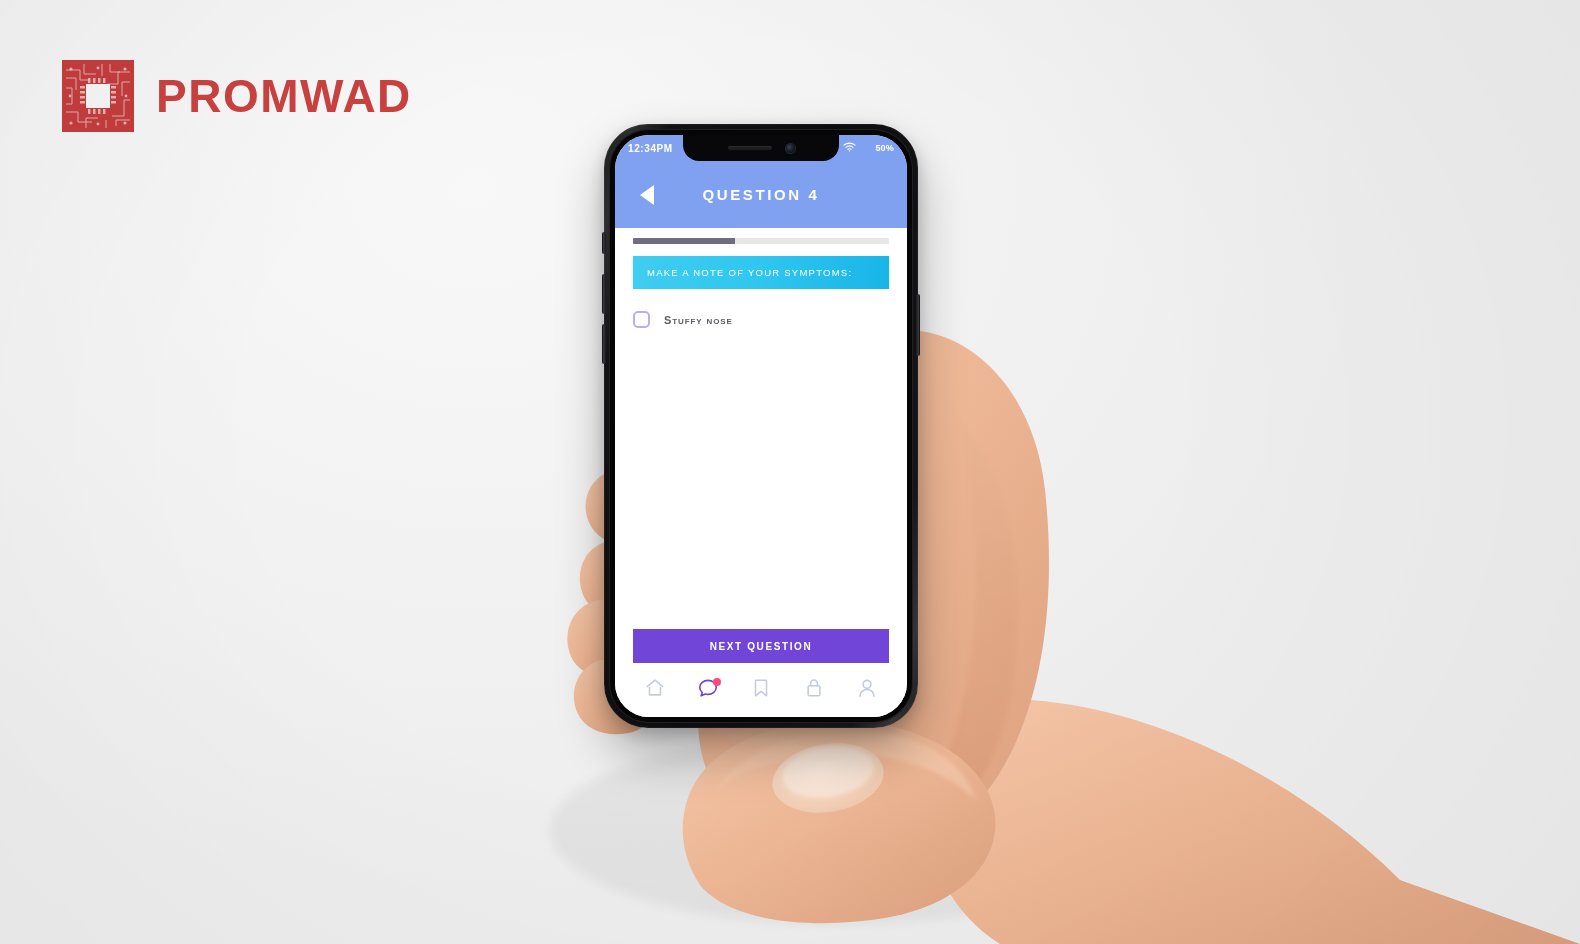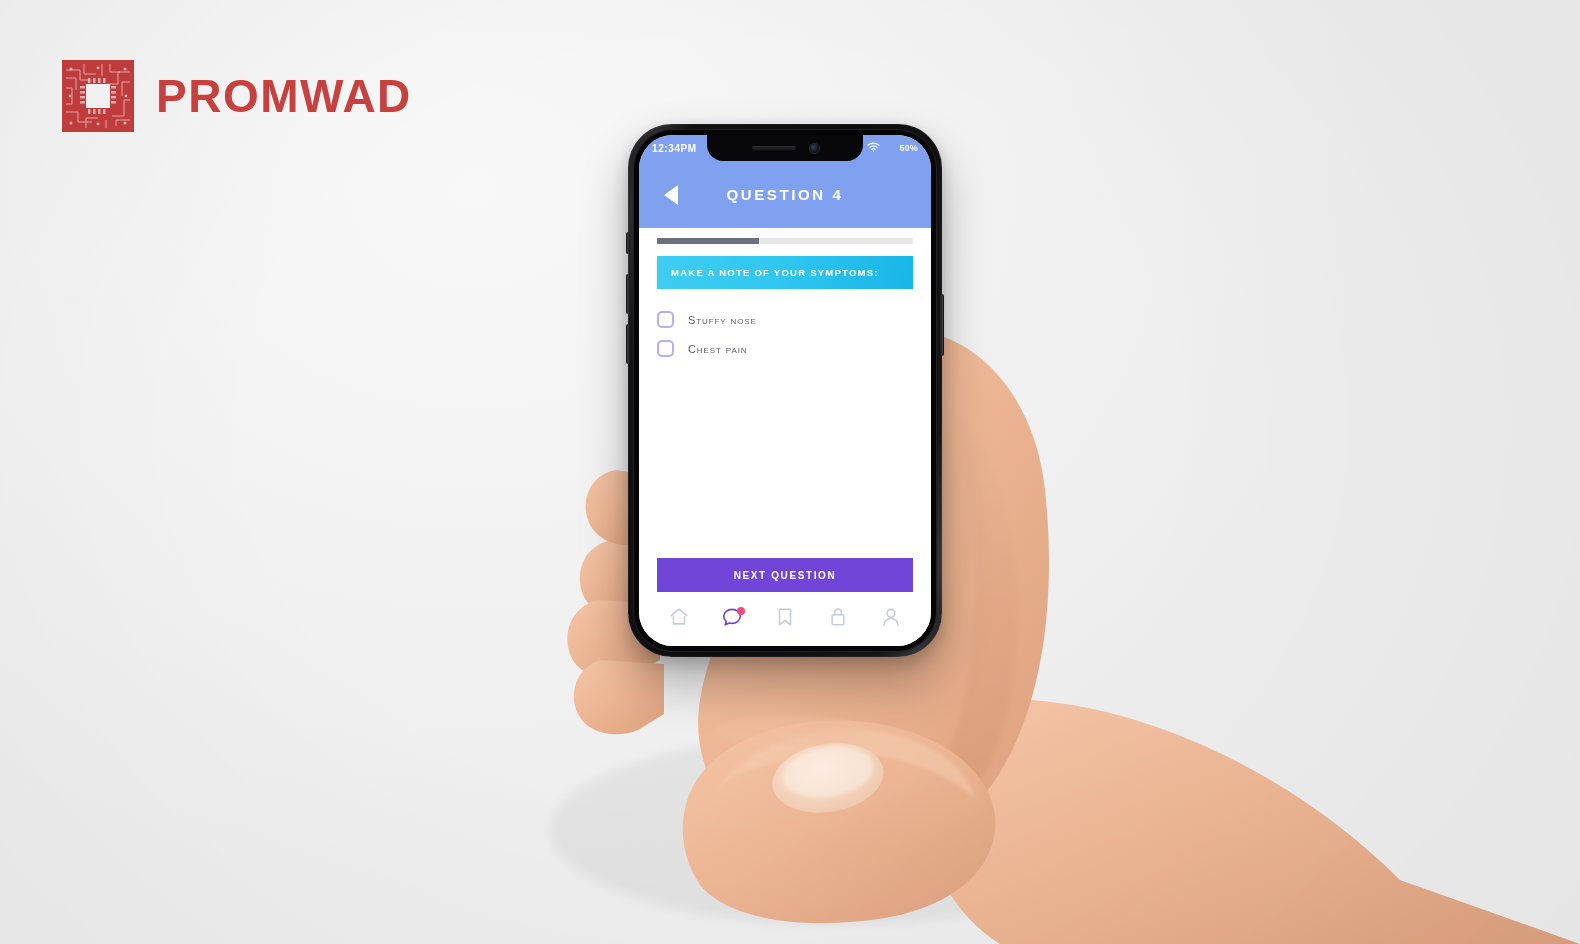--- a/index.html
+++ b/index.html
@@ -62,24 +62,24 @@
   .hand-layer {
     position: absolute;
     left: 0; top: 0;
     width: 1580px; height: 944px;
     pointer-events: none;
   }
 
   
   .phone {
     position: absolute;
-    left: 628px;
+    left: 604px;
     top: 124px;
     width: 314px;
-    height: 533px;
+    height: 604px;
     border-radius: 44px;
     background: linear-gradient(105deg, #1b1b1d 0%, #2e2e31 6%, #121214 14%, #0d0d0f 50%, #151517 86%, #343437 94%, #1d1d20 100%);
     box-shadow:
       0 26px 48px rgba(0,0,0,0.28),
       0 6px 16px rgba(0,0,0,0.18),
       inset 0 0 0 1px rgba(255,255,255,0.05);
     z-index: 5;
   }
   .phone-inner-ring {
     position: absolute;
@@ -221,21 +221,21 @@
     flex: 0 0 auto;
   }
   .banner {
     background: linear-gradient(100deg, #40cdf0 0%, #31c7f0 45%, #19b5e8 100%);
     height: 33px;
     display: flex;
     align-items: center;
     padding-left: 14px;
     color: #ffffff;
     font-size: 9.5px;
-    font-weight: 700;
+    font-weight: 400;
     letter-spacing: 1.25px;
     box-shadow: 0 1px 3px rgba(25,181,232,0.28);
   }
 
   
   .checklist {
     flex: 1 1 auto;
     background: #fff;
     padding: 16px 18px 0 18px;
     overflow: hidden;
@@ -251,21 +251,21 @@
     width: 17px;
     height: 17px;
     flex: 0 0 auto;
     border: 2px solid #b9aef5;
     border-radius: 5px;
     background: #fff;
     box-sizing: border-box;
   }
   .check-label {
     font-size: 11px;
-    font-weight: 400;
+    font-weight: 700;
     letter-spacing: 0.9px;
     color: #5d5d66;
     font-variant: small-caps;
     text-transform: lowercase;
   }
   .check-label::first-letter { text-transform: uppercase; }
 
   
   .cta-wrap {
     background: #fff;
@@ -476,24 +476,20 @@
 
     <div class="banner-wrap">
       <div class="banner">MAKE A NOTE OF YOUR SYMPTOMS:</div>
     </div>
 
     <div class="checklist" id="checklist">
         <div class="check-row">
           <div class="checkbox"></div>
           <div class="check-label">Stuffy nose</div>
         </div>
-        <div class="check-row">
-          <div class="checkbox"></div>
-          <div class="check-label">Chest pain</div>
-        </div>
       </div>
 
     <div class="cta-wrap">
       <button class="cta-btn">NEXT QUESTION</button>
     </div>
 
     <div class="bottom-nav">
       <div class="nav-item">
         <span>
           <svg width="22" height="22" viewBox="0 0 24 24" fill="none" stroke="#c4cbe0" stroke-width="1.7" stroke-linecap="round" stroke-linejoin="round">

